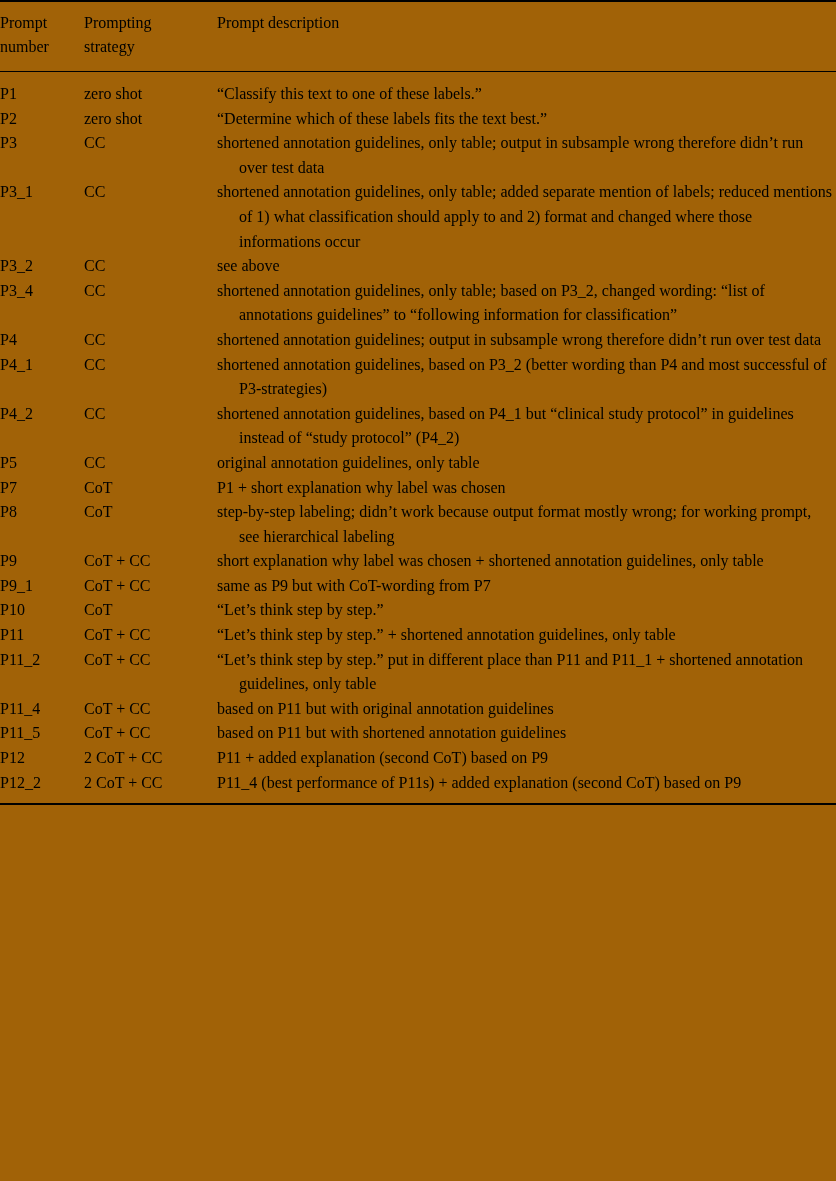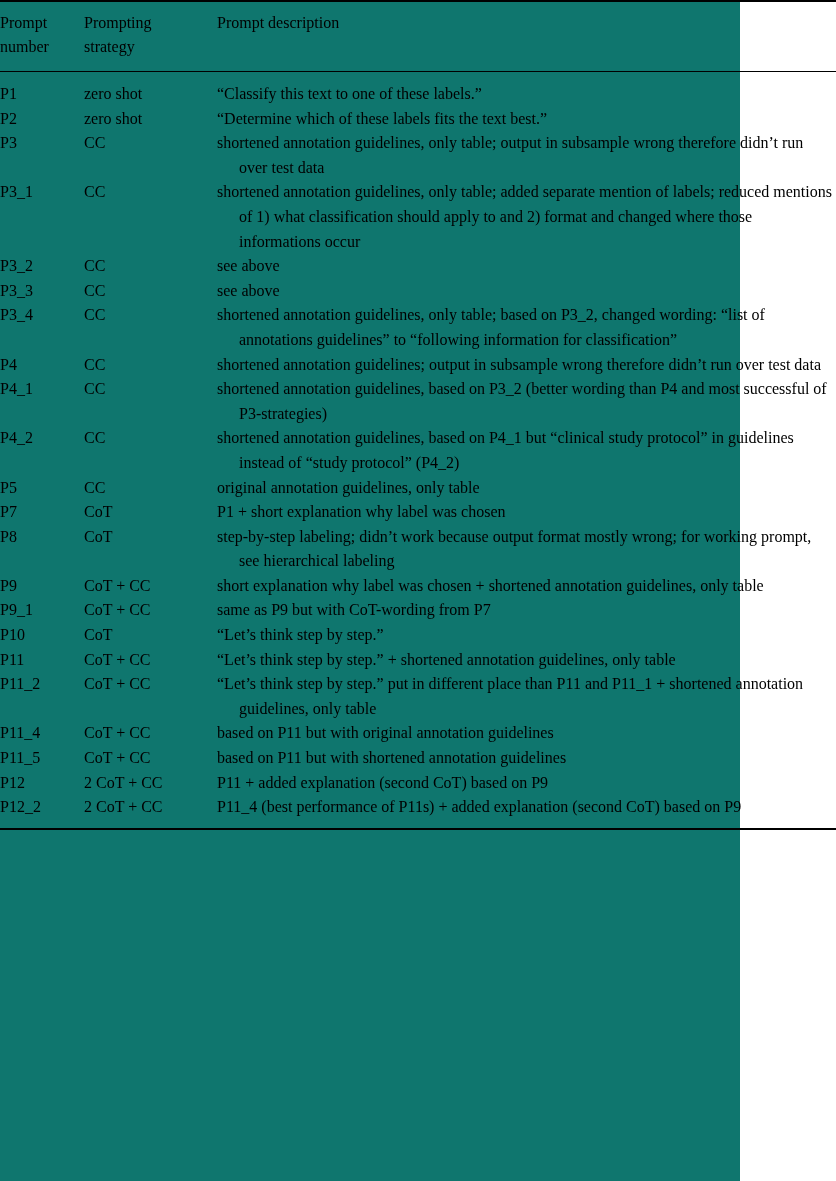--- a/index.html
+++ b/index.html
@@ -1,24 +1,24 @@
 <!DOCTYPE html>
 <html><head>
 <meta charset="utf-8">
 <style>
   html, body {
     margin: 0;
     padding: 0;
     background: #ffffff;
   }
   .paper-page {
-    width: 740px;
+    width: 836px;
     min-height: 1181px;
     box-sizing: border-box;
-    background: #0f766e;
+    background: #a16207;
     color: #000000;
     font-family: "Liberation Serif", serif;
     font-size: 16px;
   }
   table.prompt-table {
     width: 836px;
     border-collapse: collapse;
     border-top: 2px solid #000;
     border-bottom: 2px solid #000;
     table-layout: fixed;
@@ -87,25 +87,20 @@
           <td class="col-strat">CC</td>
           <td class="col-desc">shortened annotation guidelines, only table; output in subsample wrong therefore didn’t run over test data</td>
         </tr>
         <tr>
           <td class="col-num">P3_1</td>
           <td class="col-strat">CC</td>
           <td class="col-desc">shortened annotation guidelines, only table; added separate mention of labels; reduced mentions of 1) what classification should apply to and 2) format and changed where those informations occur</td>
         </tr>
         <tr>
           <td class="col-num">P3_2</td>
-          <td class="col-strat">CC</td>
-          <td class="col-desc">see above</td>
-        </tr>
-        <tr>
-          <td class="col-num">P3_3</td>
           <td class="col-strat">CC</td>
           <td class="col-desc">see above</td>
         </tr>
         <tr>
           <td class="col-num">P3_4</td>
           <td class="col-strat">CC</td>
           <td class="col-desc">shortened annotation guidelines, only table; based on P3_2, changed wording: “list of annotations guidelines” to “following information for classification”</td>
         </tr>
         <tr>
           <td class="col-num">P4</td>

